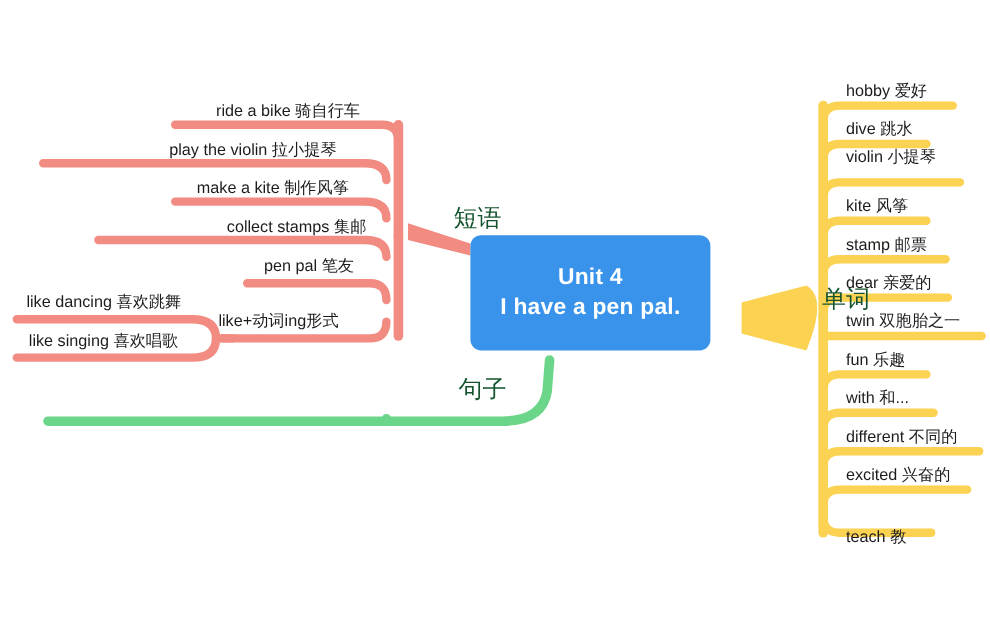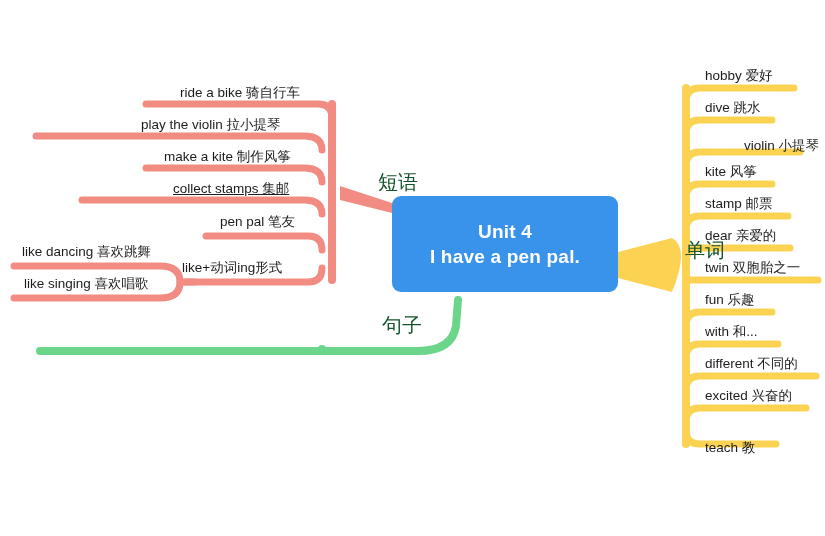--- a/index.html
+++ b/index.html
@@ -19,21 +19,21 @@
     position: absolute;
     left: 0; top: 0;
     width: 825px;
     height: 536px;
     pointer-events: none;
   }
   .node-center {
     position: absolute;
     left: 392px;
     top: 196px;
-    width: 226px;
+    width: 200px;
     height: 96px;
     background: #3a93ea;
     border-radius: 9px;
     display: flex;
     align-items: center;
     justify-content: center;
     flex-direction: column;
     color: #ffffff;
     font-size: 19px;
     font-weight: bold;
@@ -131,30 +131,30 @@
     <span>I have a pen pal.</span>
   </div>
 
   <div class="branch-label" style="left:332px; top:172px;">短语</div>
   <div class="branch-label" style="left:639px; top:240px;">单词</div>
   <div class="branch-label" style="left:336px; top:315px;">句子</div>
 
   <div class="leaf" style="left:180px; top:86px;">ride a bike 骑自行车</div>
   <div class="leaf" style="left:141px; top:118px;">play the violin 拉小提琴</div>
   <div class="leaf" style="left:164px; top:150px;">make a kite 制作风筝</div>
-  <div class="leaf" style="left:173px; top:182px;text-decoration:underline;">collect stamps 集邮</div>
+  <div class="leaf" style="left:189px; top:182px;">collect stamps 集邮</div>
   <div class="leaf" style="left:220px; top:215px;">pen pal 笔友</div>
   <div class="leaf" style="left:182px; top:261px;">like+动词ing形式</div>
 
   <div class="leaf" style="left:22px; top:245px;">like dancing 喜欢跳舞</div>
   <div class="leaf" style="left:24px; top:277px;">like singing 喜欢唱歌</div>
 
   <div class="leaf right" style="top:69px;">hobby 爱好</div>
   <div class="leaf right" style="top:101px;">dive 跳水</div>
-  <div class="leaf right" style="top:139px;margin-left:39px;">violin 小提琴</div>
+  <div class="leaf right" style="top:124px;">violin 小提琴</div>
   <div class="leaf right" style="top:165px;">kite 风筝</div>
   <div class="leaf right" style="top:197px;">stamp 邮票</div>
   <div class="leaf right" style="top:229px;">dear 亲爱的</div>
   <div class="leaf right" style="top:261px;">twin 双胞胎之一</div>
   <div class="leaf right" style="top:293px;">fun 乐趣</div>
   <div class="leaf right" style="top:325px;">with 和...</div>
   <div class="leaf right" style="top:357px;">different 不同的</div>
   <div class="leaf right" style="top:389px;">excited 兴奋的</div>
   <div class="leaf right" style="top:421px;margin-top:20px;">teach 教</div>
 

